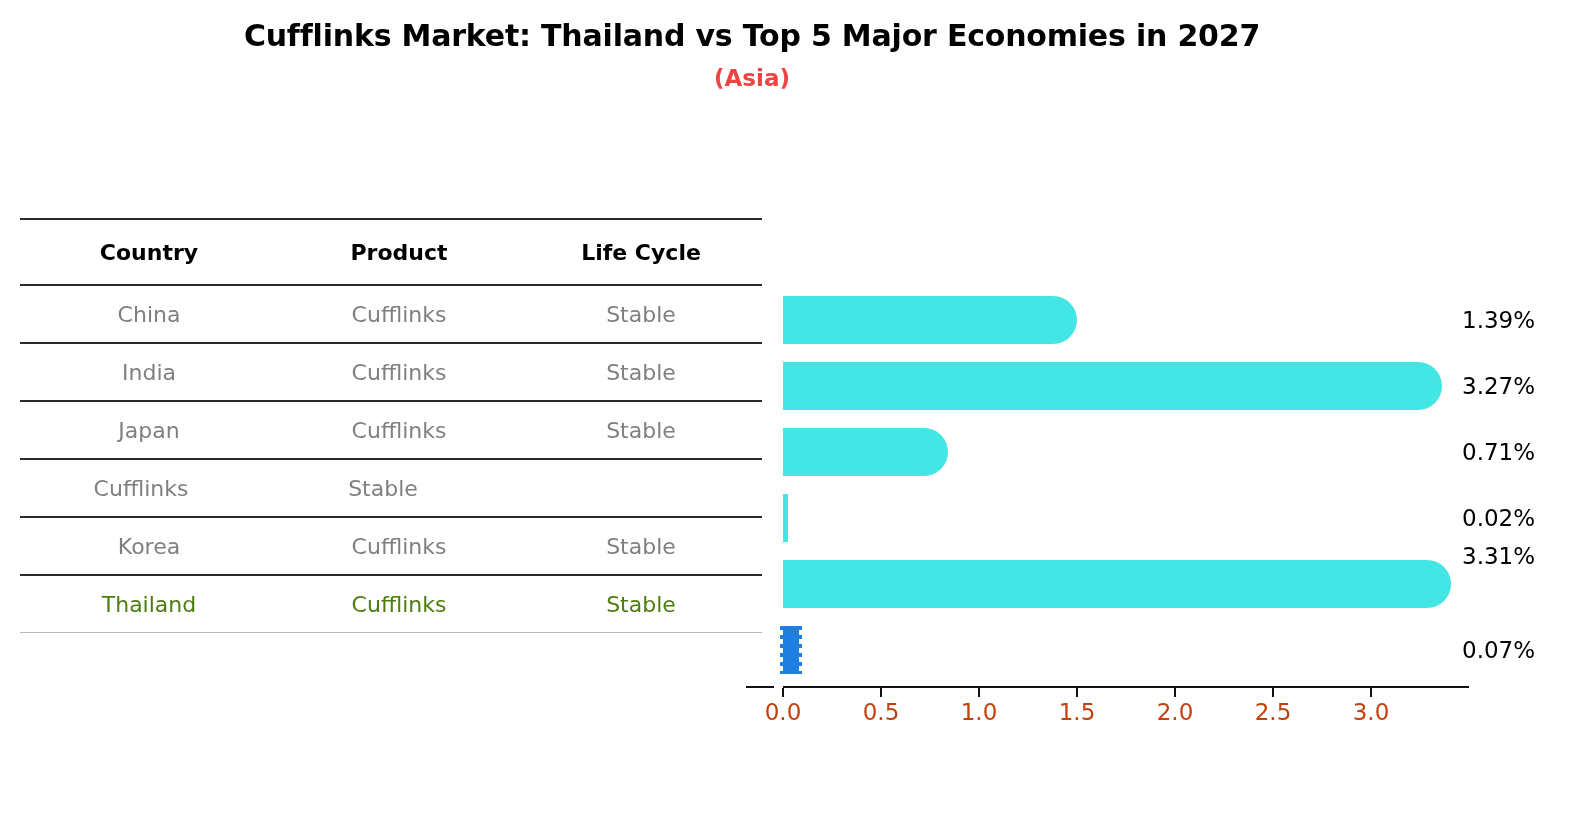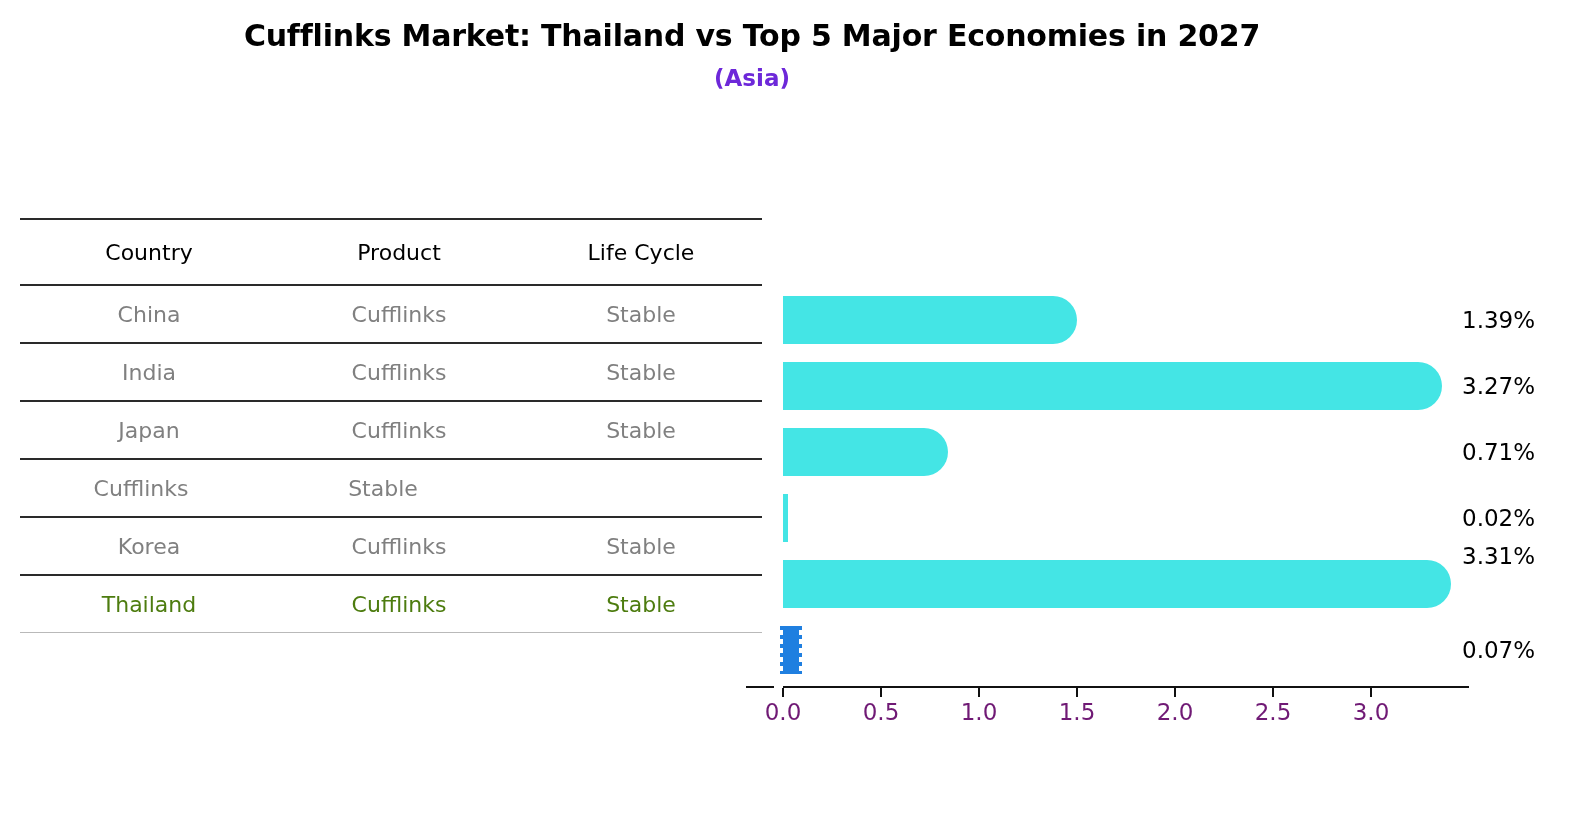--- a/index.html
+++ b/index.html
@@ -27,21 +27,21 @@
     font-size: 30px;
     font-weight: bold;
     color: #000000;
     letter-spacing: -0.2px;
     line-height: 44px;
     margin-left: 10px;
   }
   #chart-subtitle {
     font-size: 23px;
     font-weight: bold;
-    color: #6d28d9;
+    color: #ef4444;
     line-height: 40px;
     margin-left: 10px;
   }
 
   
   #table-panel {
     position: absolute;
     left: 20px;
     top: 218px;
     width: 742px;
@@ -64,21 +64,21 @@
     text-align: center;
     font-size: 22px;
     color: #808080;
     white-space: nowrap;
   }
   .cell.c-country { width: 258px; }
   .cell.c-product { width: 242px; }
   .cell.c-life    { width: 242px; }
   .header-row .cell {
     color: #000000;
-    font-weight: normal;
+    font-weight: bold;
     font-size: 22px;
   }
   .trow.highlight .cell {
     color: #4d7c0f;
   }
 
   
   #plot-panel {
     position: absolute;
     left: 0;
@@ -152,21 +152,21 @@
     position: absolute;
     top: 688px;
     width: 0;
     height: 9px;
     border-left: 2px solid #111111;
   }
   .tick-label {
     position: absolute;
     top: 699px;
     font-size: 23px;
-    color: #701a75;
+    color: #c2410c;
     transform: translateX(-50%);
     white-space: nowrap;
   }
 </style>
 </head>
 <body>
 
 <div id="title-block">
   <div id="chart-title">Cufflinks Market: Thailand vs Top 5 Major Economies in 2027</div>
   <div id="chart-subtitle">(Asia)</div>

